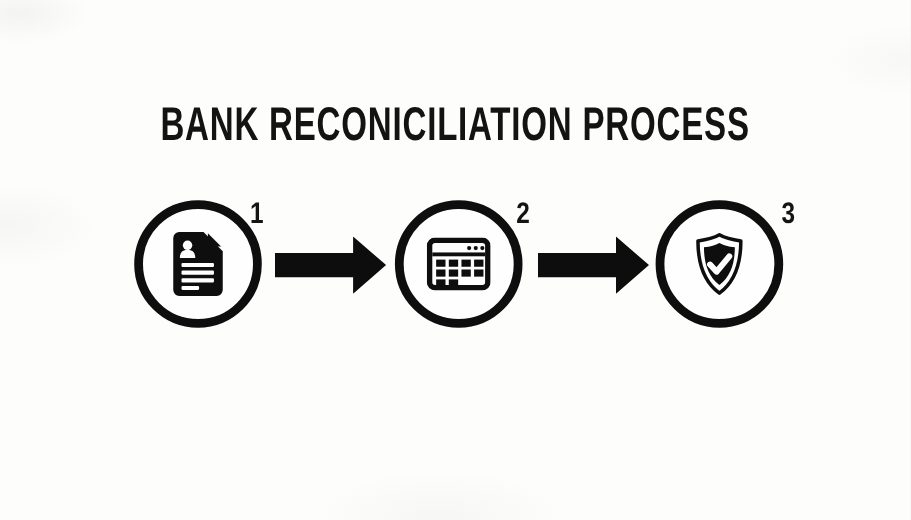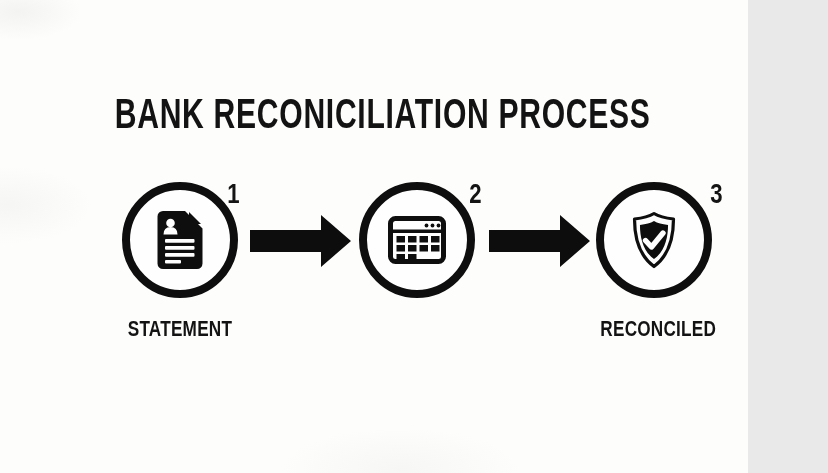--- a/index.html
+++ b/index.html
@@ -1,18 +1,18 @@
 <!DOCTYPE html>
 <html><head>
 <meta charset="utf-8">
 <style>
   html,body{margin:0;padding:0;background:#e9e9e9;}
   .stage{
     position:relative;
-    width:748px;height:473px;
+    width:828px;height:473px;
     overflow:hidden;
     font-family:"Liberation Sans","DejaVu Sans",sans-serif;
     color:#101010;
     background:
       radial-gradient(90px 40px at 18px 12px, rgba(208,208,202,.22), transparent 70%),
       radial-gradient(120px 55px at 8px 205px, rgba(212,212,206,.18), transparent 70%),
       radial-gradient(170px 60px at 400px 470px, rgba(212,212,206,.16), transparent 70%),
       radial-gradient(110px 45px at 822px 55px, rgba(214,214,208,.14), transparent 70%),
       #fdfdfc;
   }
@@ -117,20 +117,14 @@
       <g transform="translate(24 29) scale(0.72) translate(-24 -29)">
         <path d="M24 2.5 C29 5.5 35 7 43.5 8 C43.5 26 39 44.5 24 55.5 C9 44.5 4.5 26 4.5 8 C13 7 19 5.5 24 2.5 Z" fill="#0e0e0e"></path>
       </g>
       <polyline points="15.5,29.5 21.5,36 33,22" fill="none" stroke="#fefefe" stroke-width="5.4" stroke-linecap="round" stroke-linejoin="round"></polyline>
     </svg>
   </div>
   <div class="stepnum n3">
     <span class="txt">3</span>
   </div>
 
-  <div class="steplabel l1">
-    <span class="txt">STATEMENT</span>
-  </div>
-  <div class="steplabel l3">
-    <span class="txt">RECONCILED</span>
-  </div>
 
 </div>
 
 </body></html>

